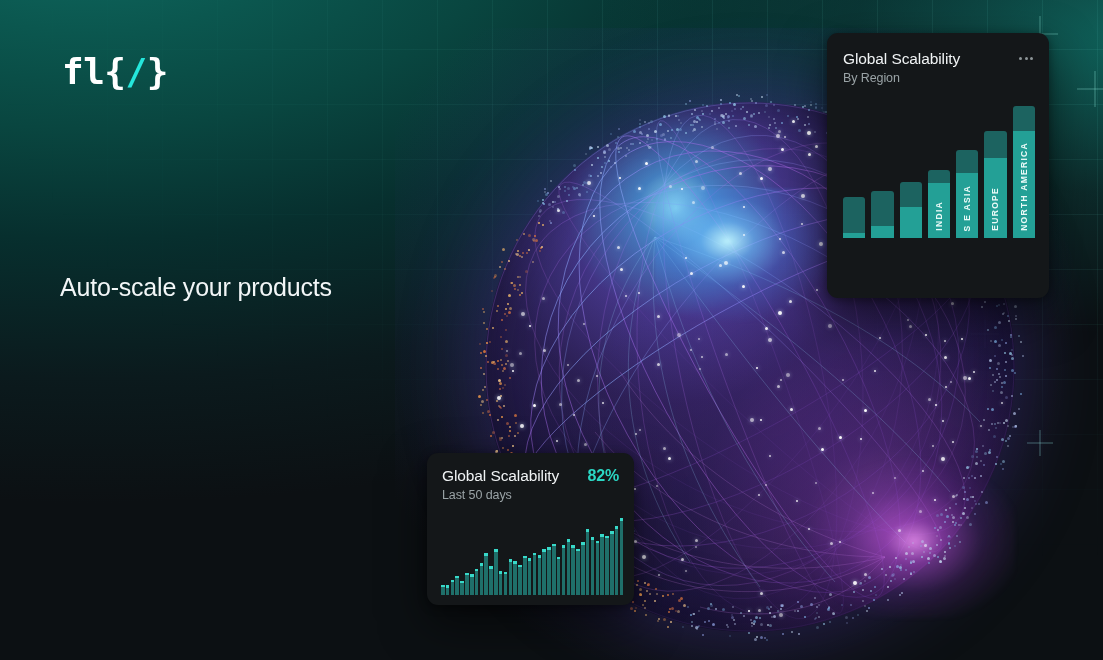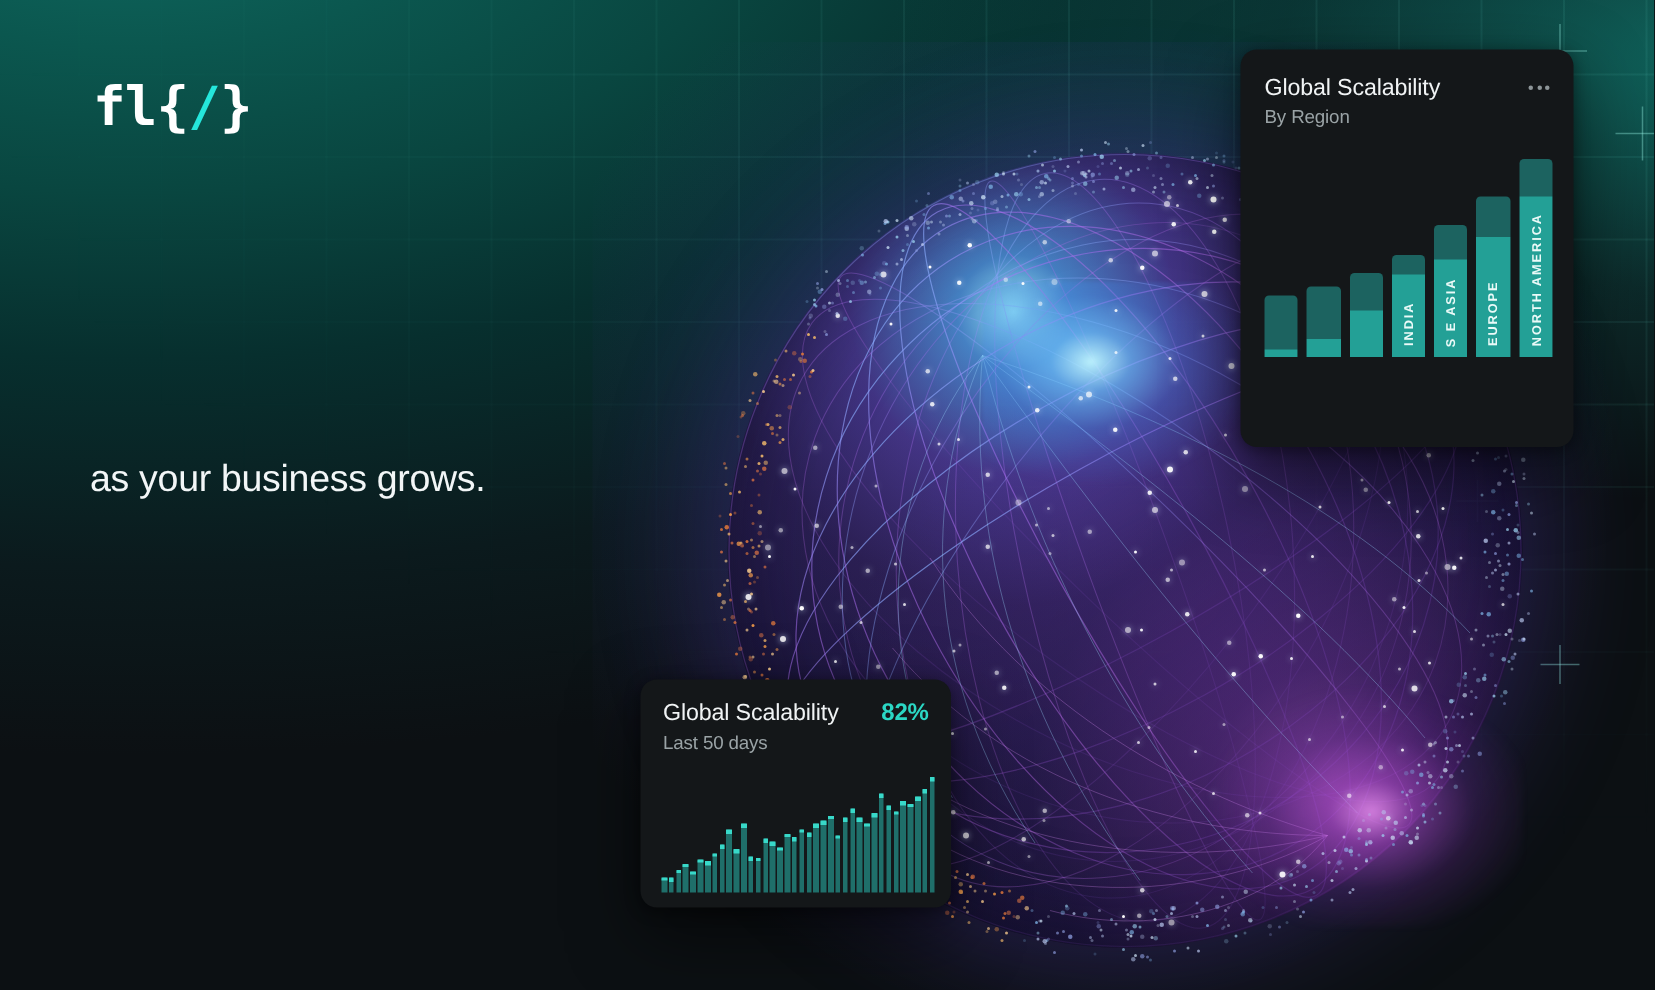--- a/index.html
+++ b/index.html
@@ -1314,22 +1314,21 @@
         <i style="width: 3px; height: 3px; left: 37.2865px; top: 205.563px; background: rgb(232, 178, 106); opacity: 0.86;"></i>
       </div>
   </div>
 
   <div class="brand">
     <span>fl{</span><span class="slash">/</span><span>}</span>
   </div>
 
   <div class="hero">
     <p>
-      <br>
-      <span>as your business grows.</span>
+      <span>Auto-scale your products</span><br>
     </p>
   </div>
 
   <div class="card" id="region-card">
     <div class="card-head">
       <div>
         <div class="card-title">Global Scalability</div>
         <div class="card-sub">By Region</div>
       </div>
       <div class="dots-btn">

